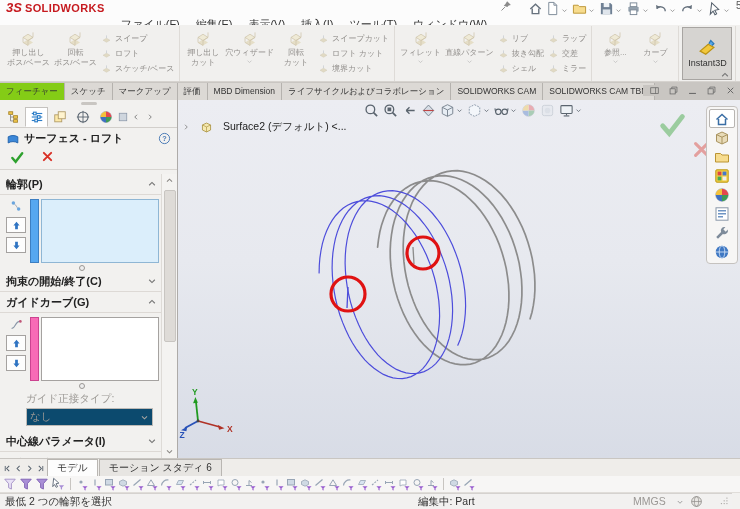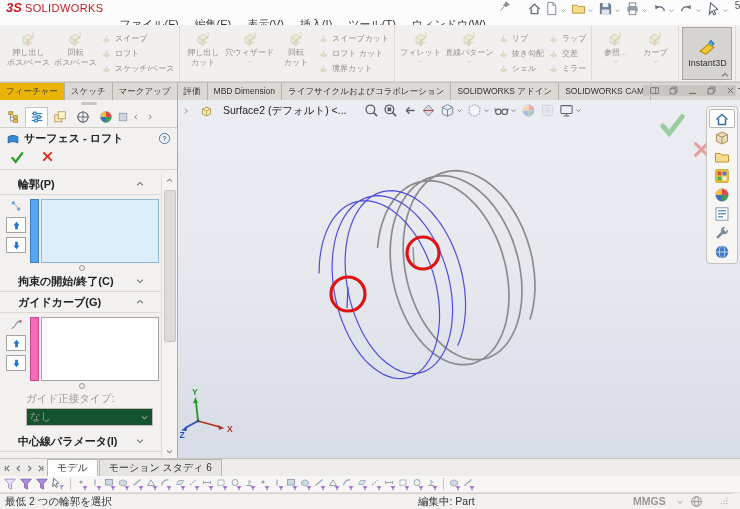--- a/index.html
+++ b/index.html
@@ -6,21 +6,21 @@
   .app{position:relative;width:740px;height:509px;background:#f2f1ef;overflow:hidden;
        font-family:"Liberation Sans","DejaVu Sans",sans-serif;font-size:11px;color:#222;
        outline:1px solid #8f9aa6;}
   .app svg{display:block}
 
   
   .menubar{position:absolute;left:0;top:0;width:740px;height:25px;background:#fcfcfc;
            display:flex;align-items:flex-start;padding:0 4px;box-sizing:border-box;}
   .logo{display:flex;align-items:baseline;margin:0 8px 0 2px;color:#c61a1f;white-space:nowrap;}
   .logo .l1{font-style:italic;font-weight:bold;font-size:13px;margin-right:3px;}
-  .logo .l2{font-weight:normal;font-size:11px;letter-spacing:.4px;}
+  .logo .l2{font-weight:bold;font-size:11px;letter-spacing:.4px;}
   #menus{display:flex;}
   .mitem{padding:12px 8px;font-size:11px;color:#333;line-height:25px;white-space:nowrap;}
   .pin{margin:0 5px;display:flex;}
   #qat{display:flex;align-items:center;margin-left:10px;}
   .qbtn{display:flex;padding:1px 1px;}
   .qdd{display:flex;margin:4px 3px 0 0;}
   .license{color:#555;font-size:10px;margin:0 3px;}
 
   
   .ribbon{position:absolute;left:0;top:25px;width:740px;height:57px;background:#f1f0ee;
@@ -35,21 +35,21 @@
   .rsmall svg{opacity:.55;}
   .rlarge.active{background:#d6d4d1;border:1px solid #a8a5a2;color:#333;font-size:9px;justify-content:center;min-width:44px;}
   .rlarge.active svg{opacity:1;}
   .ribbon-collapse{position:absolute;right:10px;bottom:3px;display:flex;}
 
   
   .cmdtabs{position:absolute;left:0;top:82px;width:740px;height:18px;background:#c9c6c2;overflow:hidden;}
   .ctabs{display:flex;align-items:flex-end;height:18px;}
   .ctab{height:17px;line-height:17px;padding:0 6px;font-size:8.5px;background:#dcd9d5;
         border-right:1px solid #b5b2ae;color:#333;white-space:nowrap;}
-  .ctab.active{background:#eab308;}
+  .ctab.active{background:#84cc16;}
   #cmdtabs-ctl{position:absolute;right:4px;top:3px;display:flex;gap:8px;background:#c9c6c2;padding-left:6px;}
 
   
   .main{position:absolute;left:0;top:100px;width:740px;height:358px;}
 
   
   .pm{position:absolute;left:0;top:0;width:178px;height:358px;background:#f2f1ef;border-right:1px solid #aeaba8;box-sizing:border-box;}
   .pm-splitter{height:6px;display:flex;justify-content:center;align-items:center;}
   .pm-splitter .dot{width:16px;height:3px;border-radius:2px;background:#c9c6c2;}
   .pm-tabs{display:flex;align-items:flex-end;height:21px;border-bottom:1px solid #d2cfcb;padding-left:2px;overflow:hidden;}
@@ -57,42 +57,42 @@
   .ptab.active{background:#fff;border:1px solid #c5c2bf;border-bottom:1px solid #fff;}
   .ptab.cut{width:12px;overflow:hidden;justify-content:flex-start;}
   .ptab-scroll{width:14px;height:20px;display:flex;align-items:center;justify-content:center;}
   .pm-title{display:flex;align-items:center;gap:4px;padding:3px 6px 2px;font-weight:bold;color:#222;}
   .pm-help{margin-left:auto;display:flex;}
   .pm-actions{display:flex;gap:16px;padding:2px 10px 4px;border-bottom:1px solid #d8d5d1;}
   .pm-body{position:absolute;top:74px;left:0;width:163px;bottom:0;overflow:hidden;}
   .pm-scroll{position:absolute;top:74px;right:0;width:15px;bottom:0;background:#f4f3f1;border-left:1px solid #dedbd7;}
   .pm-scroll .sa{position:absolute;left:1px;width:12px;display:flex;justify-content:center;}
   .pm-scroll .thumb{position:absolute;left:2px;top:16px;width:10px;height:150px;background:#dedbd7;border:1px solid #c8c5c1;border-radius:2px;}
-  .sec-h{display:flex;justify-content:space-between;align-items:center;height:20px;padding:0 18px;
+  .sec-h{display:flex;justify-content:space-between;align-items:center;height:20px;padding:0 6px;
          font-weight:bold;color:#222;border-bottom:1px solid #ddd9d5;}
   .sel-wrap{display:flex;padding:4px 4px 2px;height:64px;}
   .col-ico{width:24px;display:flex;flex-direction:column;align-items:center;gap:4px;}
   .ud{width:20px;height:16px;background:#fdfdfd;border:1px solid #a5a2a0;display:flex;align-items:center;justify-content:center;padding:0;}
   .selbar{width:7px;margin:0 2px;}
   .selbar.blue{background:#56a7f0;border:1px solid #3c7ec2;}
   .selbar.pink{background:#f86bb6;border:1px solid #cc4390;}
   .selbox{flex:1;box-sizing:border-box;}
   .selbox.blue{border:1px solid #8fb6d4;background:#dbeefb;}
   .selbox.white{border:1px solid #a5a2a0;background:#fff;}
   .listdot{height:6px;display:flex;justify-content:center;align-items:center;}
   .listdot i{width:4px;height:4px;border:1px solid #9a9794;border-radius:50%;background:#eee;}
   .ddlabel{margin:3px 0 2px 26px;color:#9b9894;font-size:10.5px;}
-  .ddsel{margin:0 10px 5px 26px;height:16px;border:1px solid #bdbab6;background:#14532d;color:#9b9894;
+  .ddsel{margin:0 10px 5px 26px;height:16px;border:1px solid #bdbab6;background:#0c4a6e;color:#9b9894;
          display:flex;align-items:center;justify-content:space-between;padding:0 3px;font-size:10.5px;}
 
   
   .viewport{position:absolute;left:178px;top:0;width:562px;height:358px;
             background:linear-gradient(180deg,#ecedf2 0%,#e7e9ef 45%,#d8dce6 100%);overflow:hidden;}
   #vpsvg{position:absolute;left:0;top:0;}
-  .vp-bc{position:absolute;left:4px;top:4px;display:flex;align-items:center;gap:10px;font-size:10.5px;color:#222;}
+  .vp-bc{position:absolute;left:4px;top:20px;display:flex;align-items:center;gap:10px;font-size:10.5px;color:#222;}
   #hud{position:absolute;left:186px;top:3px;display:flex;align-items:center;gap:4px;}
   .hbtn{display:flex;align-items:center;gap:1px;}
   .hbtn.dis{opacity:.38;}
   .confirm-check{position:absolute;left:480px;top:10px;opacity:.42;}
   .confirm-cross{position:absolute;left:513px;top:39px;opacity:.40;}
   #taskpane{position:absolute;right:2px;top:6px;width:30px;background:#f7f6f5;border:1px solid #c5c2bf;
             border-radius:4px;display:flex;flex-direction:column;align-items:center;padding:2px 0;}
   .tbtn{width:26px;height:19px;display:flex;align-items:center;justify-content:center;border-radius:2px;}
   .tbtn.first{background:#fff;border:1px solid #b8b5b2;box-sizing:border-box;}
 
@@ -109,21 +109,21 @@
   .filterbar{position:absolute;left:0;top:476px;width:740px;height:17px;background:#f7f6f5;
              border-bottom:1px solid #e0ddd9;display:flex;align-items:center;gap:2px;padding:0 3px;box-sizing:border-box;}
   .fbtn{display:flex;}
   .fsep{width:1px;height:12px;background:#c8c5c1;margin:0 3px;}
 
   
   .statusbar{position:absolute;left:0;top:493px;width:732px;height:16px;background:#f2f1f0;
              border-top:1px solid #d5d2cf;font-size:10.5px;color:#333;box-sizing:border-box;}
   .st-msg{position:absolute;left:5px;top:1px;}
   .st-edit{position:absolute;left:418px;top:1px;}
-  .st-units{position:absolute;left:633px;top:1px;color:#9a9794;font-weight:bold;}
+  .st-units{position:absolute;left:633px;top:1px;color:#9a9794;}
   .st-dd{position:absolute;left:676px;top:4px;display:flex;}
   .st-globe{position:absolute;left:690px;top:1px;display:flex;}
   .st-grip{position:absolute;right:3px;top:2px;display:flex;}
 </style>
 </head>
 <body>
 
 <div class="app">
 
   <div class="menubar">
@@ -443,21 +443,20 @@
     </span>
 
   <div class="cmdtabs">
     <div class="ctabs" id="cmdtabs-tabs">
         <span class="ctab active">フィーチャー</span>
         <span class="ctab">スケッチ</span>
         <span class="ctab">マークアップ</span>
         <span class="ctab">評価</span>
         <span class="ctab">MBD Dimension</span>
         <span class="ctab">ライフサイクルおよびコラボレーション</span>
-        <span class="ctab">SOLIDWORKS アドイン</span>
         <span class="ctab">SOLIDWORKS CAM</span>
         <span class="ctab">SOLIDWORKS CAM TBM</span>
       </div>
     <div id="cmdtabs-ctl">
         <span class="cwbtn">
           <svg width="11" height="11" viewBox="0 0 16 16" style="color:#666">
             <rect x="2.5" y="4" width="11" height="8.5" fill="none" stroke="currentColor" stroke-width="1.1"></rect>
             <line x1="9.5" y1="4" x2="9.5" y2="12.5" stroke="currentColor"></line>
           </svg>
         </span>

